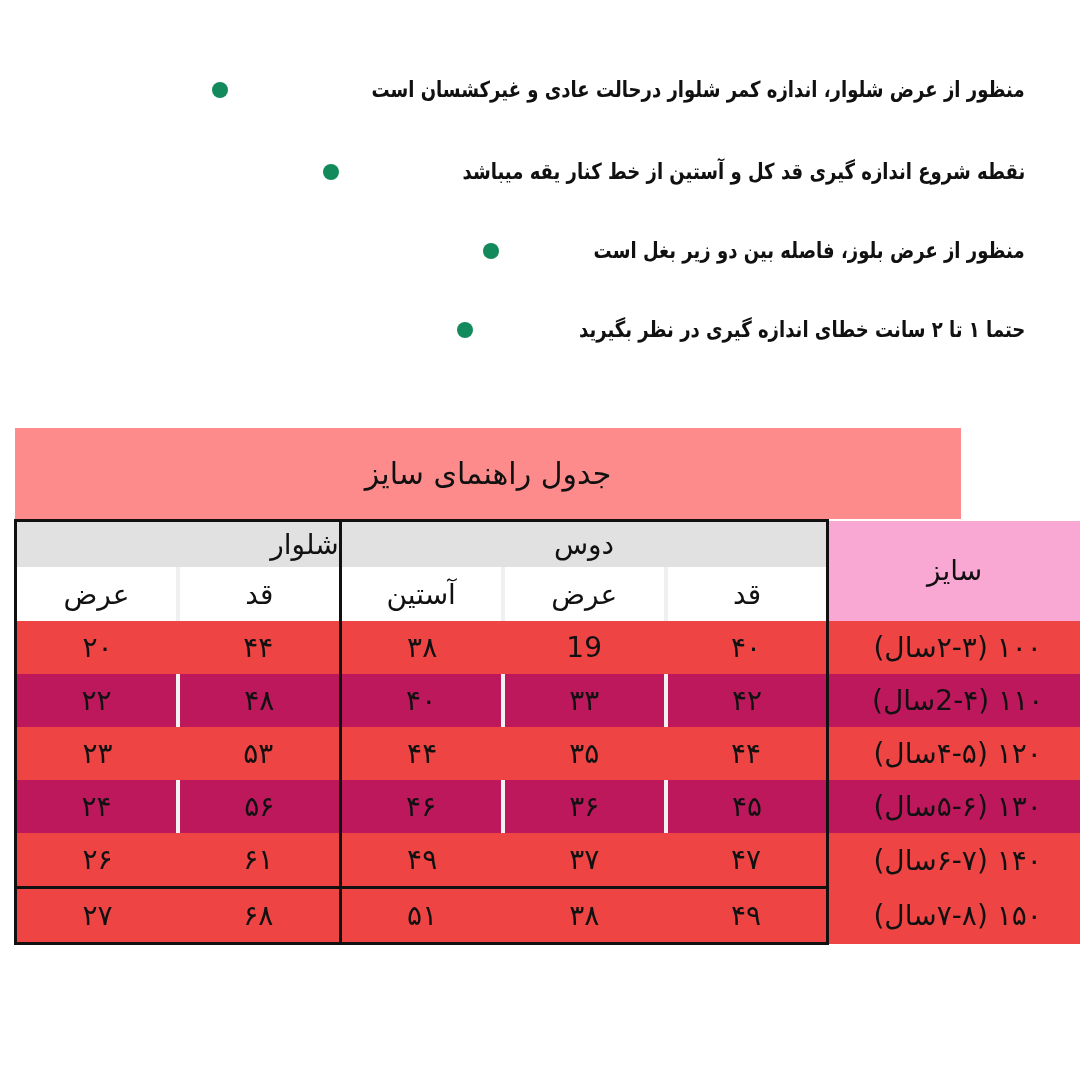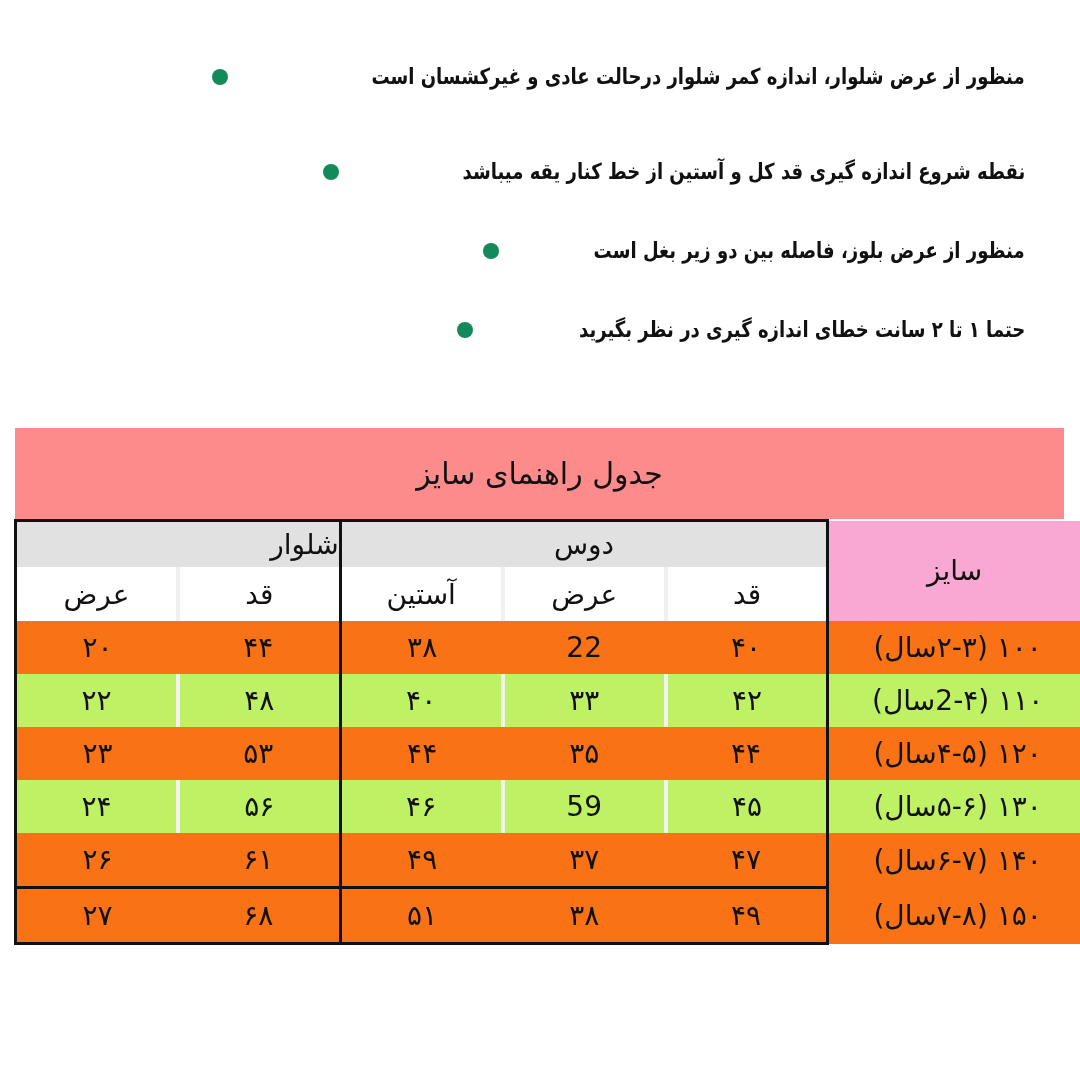--- a/index.html
+++ b/index.html
@@ -13,47 +13,47 @@
     direction: rtl;
   }
   .bullet {
     width: 16px; height: 16px; border-radius: 50%; background: #138a5c; margin-left: 16px; flex: 0 0 auto;
   }
   .note-text {
     font-family: "DejaVu Sans", sans-serif; font-weight: bold; font-size: 22px; letter-spacing: -0.5px;
     transform: scaleX(0.82); transform-origin: right center; white-space: nowrap; direction: rtl;
   }
   .banner {
-    position: absolute; left: 15px; top: 428px; width: 1049px; height: 91px; background: #fd8b8b;
+    position: absolute; left: 15px; top: 428px; width: 946px; height: 91px; background: #fd8b8b;
     display: flex; align-items: center; justify-content: center;
   }
   .banner-text { font-size: 30px; direction: rtl; color: #111; }
 
   .size-table {
     position: absolute; left: 14px; top: 519px; border-collapse: collapse; direction: ltr;
   }
   .size-table td { padding: 0; text-align: center; font-size: 28px; direction: rtl; }
   .grp { background: #e1e1e1; height: 45px; }
   .sub { background: #ffffff; height: 54px; }
   .row td { height: 53px; }
-  .row.odd td { background: #f97316; }
-  .row.even td { background: #bef264; }
+  .row.odd td { background: #ef4444; }
+  .row.even td { background: #be185d; }
   .sizecol-head { background: #f9a8d4; vertical-align: middle; font-size: 30px; }
   .b-left { border-left: 3px solid #111; }
   .b-right { border-right: 3px solid #111; }
   .b-top { border-top: 3px solid #111; }
   .b-bottom { border-bottom: 3px solid #111; }
   .w160 { width: 160px; }
   .size-cell { text-align: center; font-size: 30px; padding-left: 6px !important; }
 </style>
 </head>
 <body>
 
 <div class="notes">
-  <div class="note" style="top:64px;">
+  <div class="note" style="top:77px;">
     <span class="bullet"></span>
     <span class="note-text">منظور از عرض شلوار، اندازه کمر شلوار درحالت عادی و غیرکشسان است</span>
   </div>
   <div class="note" style="top:159px;">
     <span class="bullet"></span>
     <span class="note-text">نقطه شروع اندازه گیری قد کل و آستین از خط کنار یقه میباشد</span>
   </div>
   <div class="note" style="top:238px;">
     <span class="bullet"></span>
     <span class="note-text">منظور از عرض بلوز، فاصله بین دو زیر بغل است</span>
@@ -80,21 +80,21 @@
     <td class="sub b-right w160" style="border-left:4px solid #f0f0f0;">قد</td>
     <td class="sub w160">آستین</td>
     <td class="sub w160" style="border-left:4px solid #f0f0f0;border-right:4px solid #f0f0f0;">عرض</td>
     <td class="sub b-right w160">قد</td>
   </tr>
 
   <tr class="row odd">
     <td class="b-left">۲۰</td>
     <td class="b-right">۴۴</td>
     <td>۳۸</td>
-    <td>22</td>
+    <td>19</td>
     <td class="b-right">۴۰</td>
     <td class="size-cell">۱۰۰ (۲-۳سال)</td>
   </tr>
   <tr class="row even">
     <td class="b-left" style="border-right:4px solid #f2f2f2;">۲۲</td>
     <td class="b-right">۴۸</td>
     <td style="border-right:4px solid #f2f2f2;">۴۰</td>
     <td style="border-right:4px solid #f2f2f2;">۳۳</td>
     <td class="b-right">۴۲</td>
     <td class="size-cell">۱۱۰ (2-۴سال)</td>
@@ -104,21 +104,21 @@
     <td class="b-right">۵۳</td>
     <td>۴۴</td>
     <td>۳۵</td>
     <td class="b-right">۴۴</td>
     <td class="size-cell">۱۲۰ (۴-۵سال)</td>
   </tr>
   <tr class="row even">
     <td class="b-left" style="border-right:4px solid #f2f2f2;">۲۴</td>
     <td class="b-right">۵۶</td>
     <td style="border-right:4px solid #f2f2f2;">۴۶</td>
-    <td style="border-right:4px solid #f2f2f2;">59</td>
+    <td style="border-right:4px solid #f2f2f2;">۳۶</td>
     <td class="b-right">۴۵</td>
     <td class="size-cell">۱۳۰ (۵-۶سال)</td>
   </tr>
   <tr class="row odd">
     <td class="b-left">۲۶</td>
     <td class="b-right">۶۱</td>
     <td>۴۹</td>
     <td>۳۷</td>
     <td class="b-right">۴۷</td>
     <td class="size-cell">۱۴۰ (۶-۷سال)</td>

